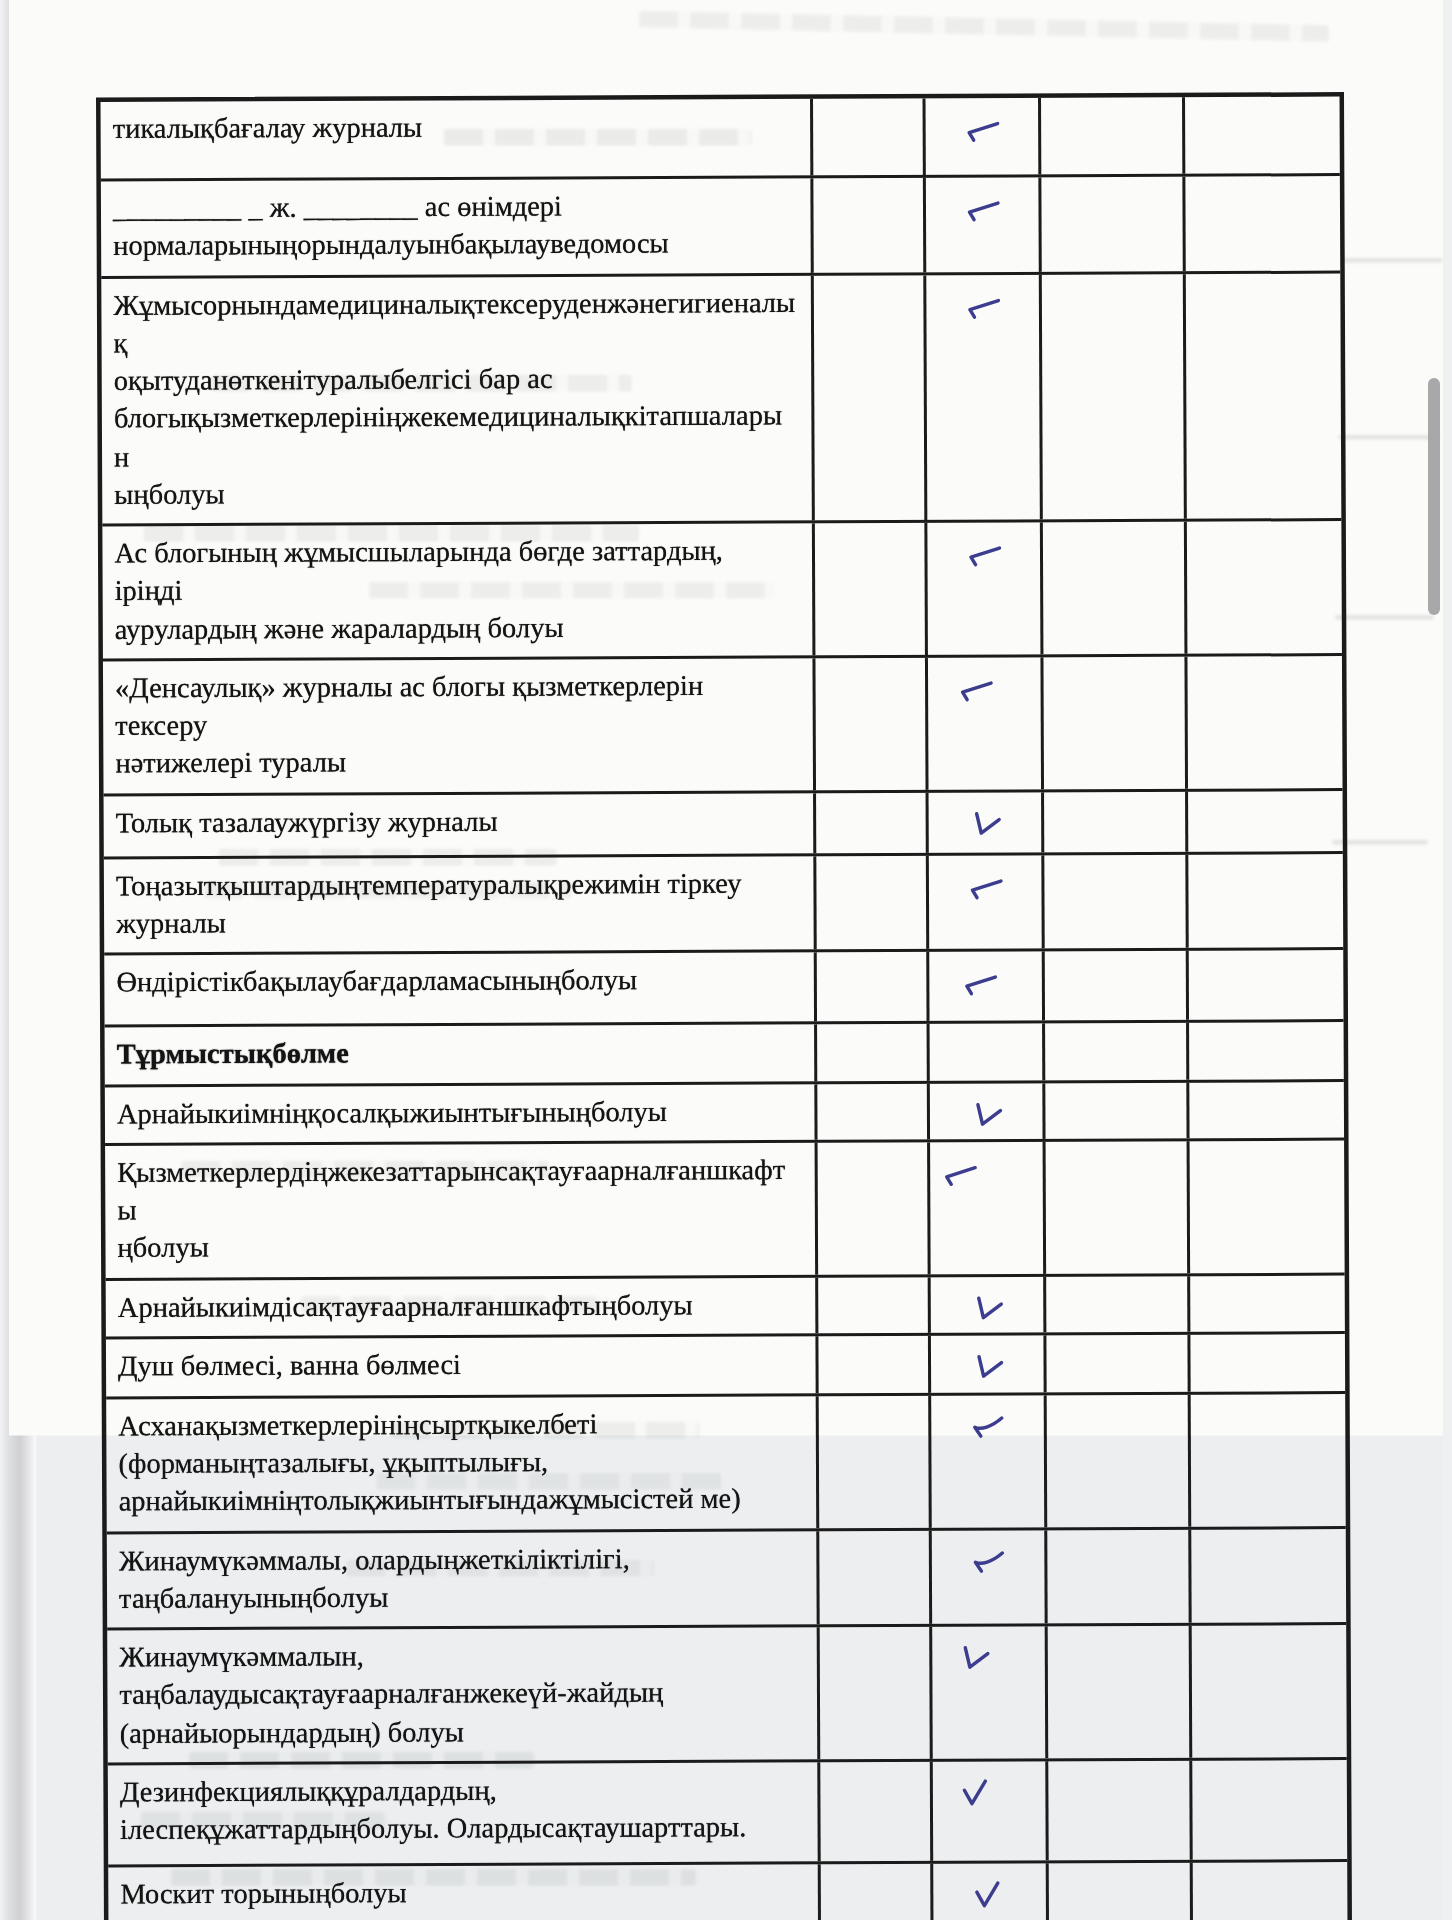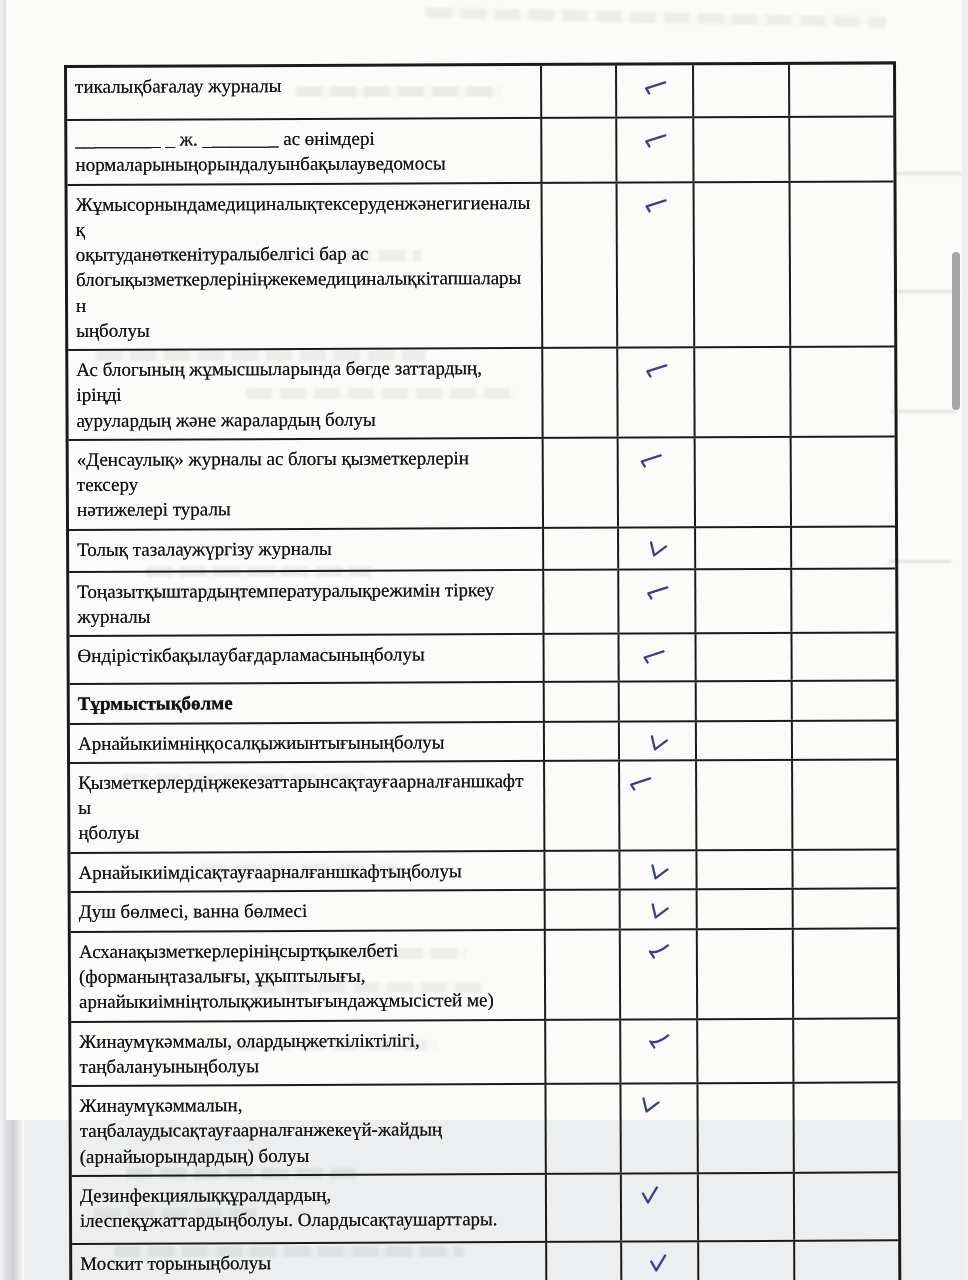--- a/index.html
+++ b/index.html
@@ -13,21 +13,21 @@
   *{box-sizing:border-box;margin:0;padding:0}
   html,body{width:968px;height:1280px;overflow:hidden}
   body{
     position:relative;
     background:var(--backdrop);
     font-family:"Liberation Serif","DejaVu Serif",serif;
     color:var(--text);
   }
   
   .paper{
-    position:absolute;left:6px;top:0;width:956px;height:1120px;
+    position:absolute;left:6px;top:0;width:956px;height:957px;
     background:var(--paper);
   }
   
   .edge-left{
     position:absolute;left:0;top:0;width:24px;height:1280px;
     background:linear-gradient(90deg,#f3f3f5 0%,#dedfe1 25%,#cfd0d3 55%,#e6e6e8 80%,#fbfbf9 100%);
   }
   
   .edge-right{
     position:absolute;right:0;top:0;width:6px;height:1280px;

